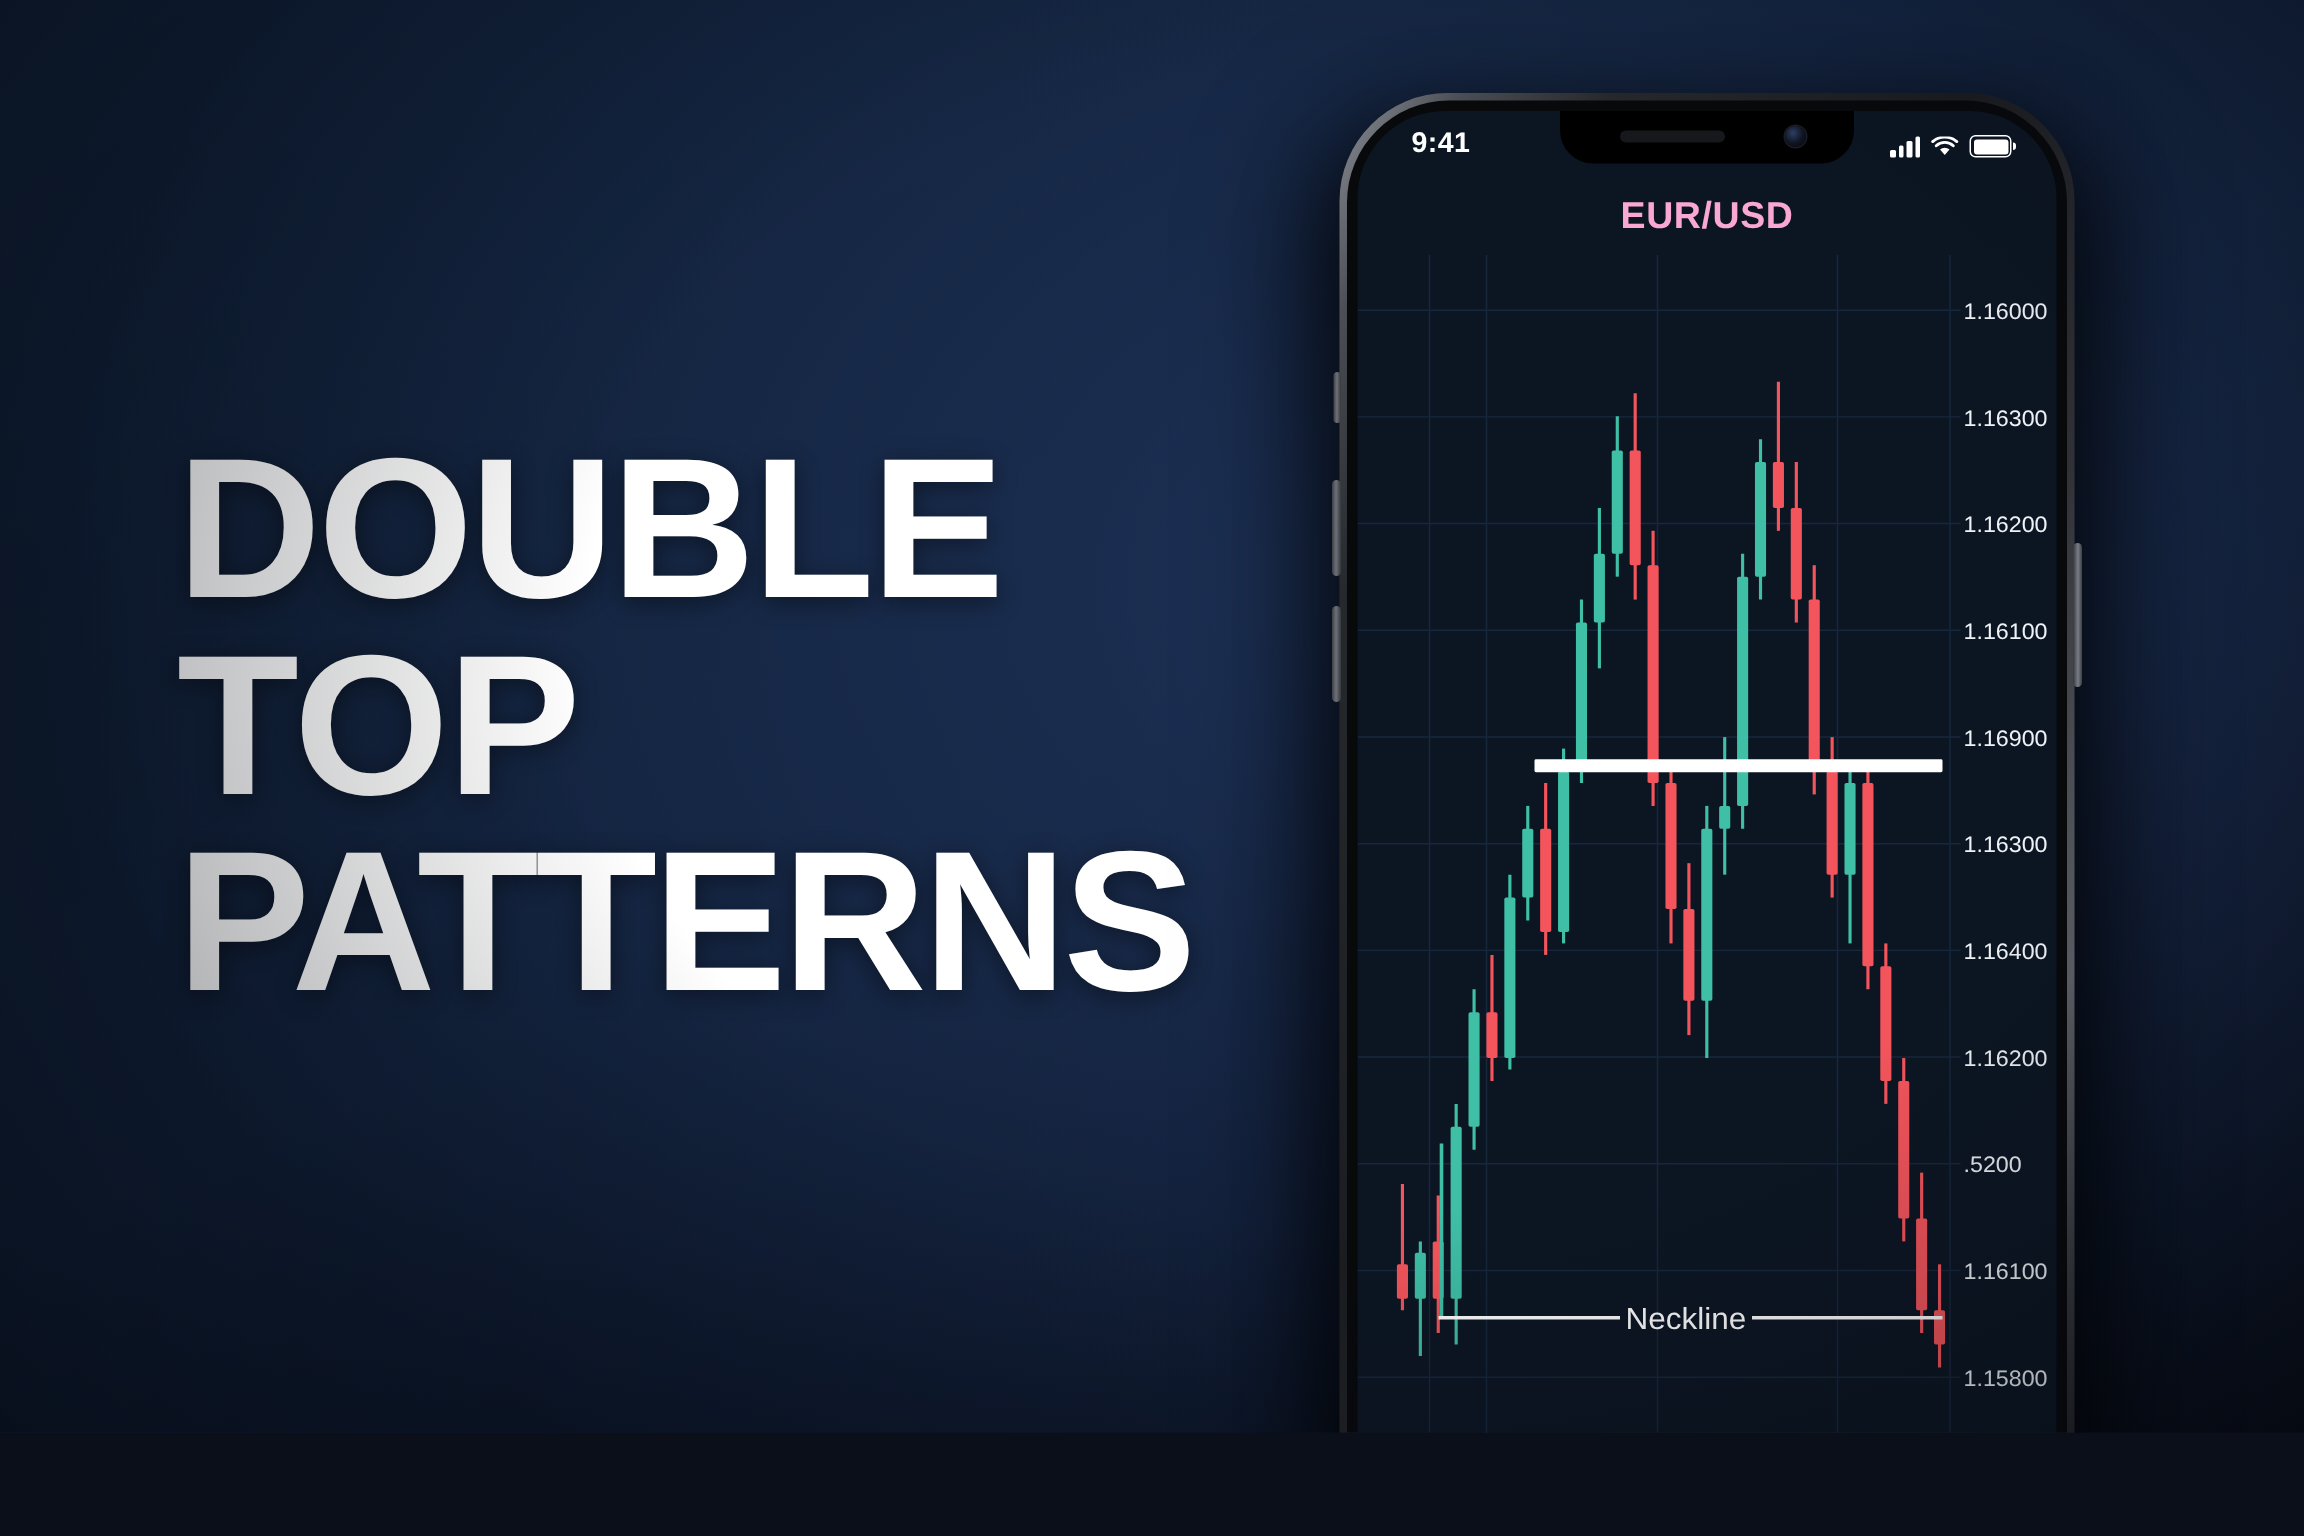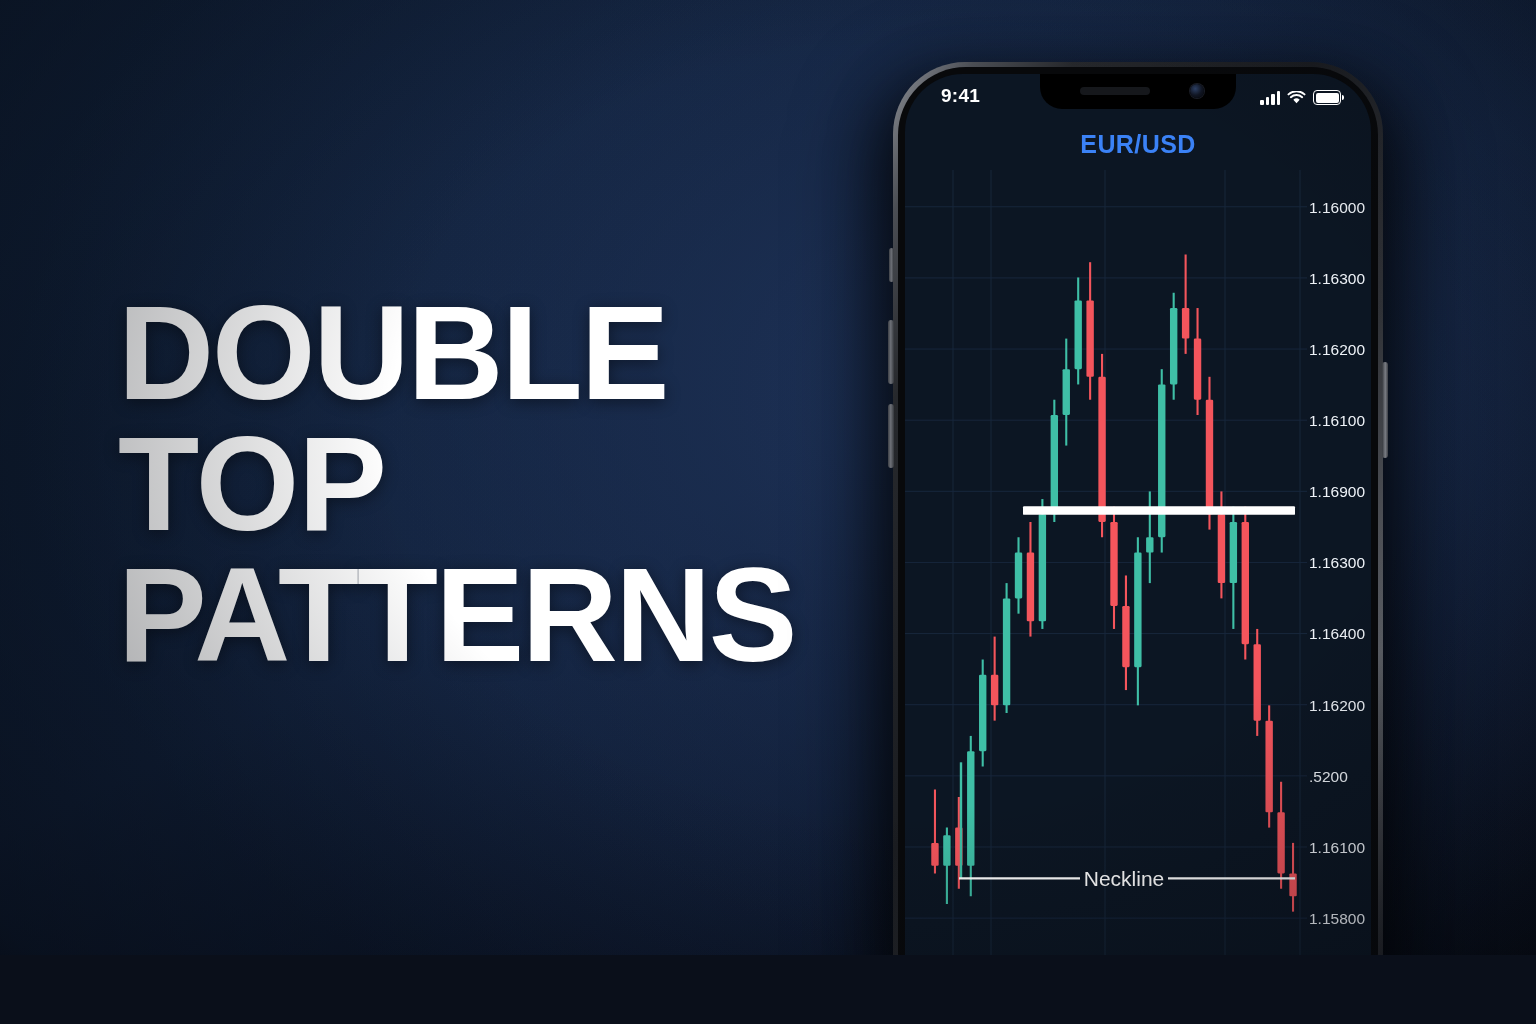--- a/index.html
+++ b/index.html
@@ -88,21 +88,21 @@
   .bars i:nth-child(3){height:11px;}
   .bars i:nth-child(4){height:14px;}
   #wifi{width:19px;height:14px;position:relative;}
   #battery{width:26px;height:13px;border:1.6px solid #fff;border-radius:4px;position:relative;}
   #battery::after{content:"";position:absolute;right:-4px;top:3.5px;width:2px;height:5px;background:#fff;border-radius:0 2px 2px 0;}
   #battery i{position:absolute;left:1.5px;top:1.5px;bottom:1.5px;right:1.5px;background:#fff;border-radius:2px;display:block;}
 
   
   #chartTitle{
     position:absolute;left:0;top:56px;width:100%;text-align:center;
-    color:#3b82f6;font-size:25px;font-weight:bold;letter-spacing:.4px;z-index:4;
+    color:#f9a8d4;font-size:25px;font-weight:bold;letter-spacing:.4px;z-index:4;
   }
 
   
   #chartWrap{position:absolute;left:0;top:96px;right:0;bottom:0;}
   #chartSvg{position:absolute;left:0;top:0;width:100%;height:100%;}
 
   .ylab{fill:#eef2f7;font-size:15.5px;font-family:"Liberation Sans",sans-serif;}
   .xlab{fill:#e6ecf3;font-size:17px;font-family:"Liberation Sans",sans-serif;text-anchor:middle;}
   .necklabel{fill:#ffffff;font-size:21px;font-family:"Liberation Sans",sans-serif;text-anchor:middle;}
 </style>

